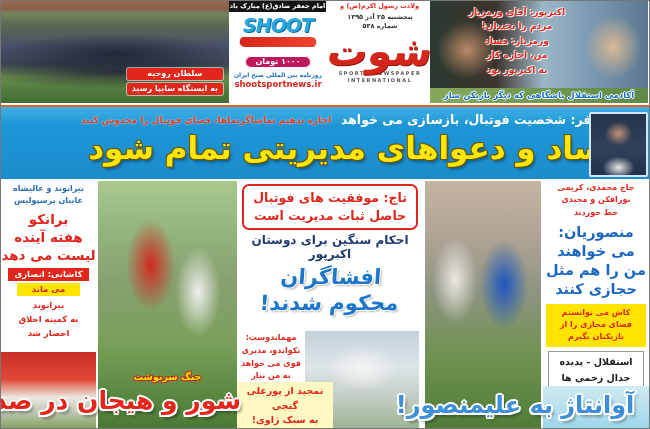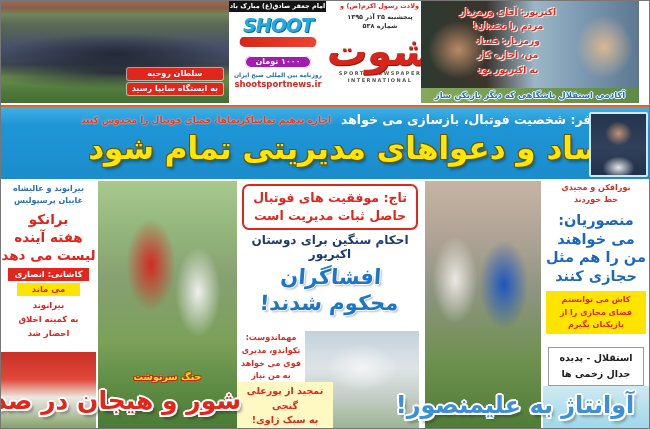--- a/index.html
+++ b/index.html
@@ -27,26 +27,26 @@
   .mast-right { width:106px; text-align:center; padding-top:1px; }
   .date-line { font-size:6.5px; color:#333; font-weight:bold; line-height:1.45; }
   .logo-fa { font-size:40px; font-weight:bold; color:#d6251a; line-height:0.95;
     transform:skewX(-8deg); text-shadow:1px 1px 0 #8c140c; letter-spacing:-2px; }
   .eng-tag { direction:ltr; font-size:5px; letter-spacing:1.5px; color:#555; font-weight:bold; line-height:1.5; }
   .mast-left { width:98px; text-align:center; padding-top:2px; }
   .logo-en { direction:ltr; font-size:19px; font-weight:bold; font-style:italic; color:#29a8e0;
     text-shadow:1px 1px 0 #0c6d9c; letter-spacing:-1px; }
   .swoosh { height:10px; background:linear-gradient(90deg,#d6251a,#ef4430); margin:1px 10px 2px;
     border-radius:2px 10px 2px 10px; transform:skewX(-25deg); }
-  .price { display:inline-block; background:#a21caf; color:#fff; font-size:8px; font-weight:bold;
+  .price { display:inline-block; background:#be185d; color:#fff; font-size:8px; font-weight:bold;
     border-radius:8px; padding:1px 10px 2px; margin-top:1px; box-shadow:0 0 0 1px #fff inset; }
   .tagline-fa { font-size:6px; color:#1b6db4; font-weight:bold; margin-top:3px; }
   .website { direction:ltr; font-size:8.5px; color:#d6251a; font-weight:bold; margin-top:1px; }
 
-  .faces-photo { position:absolute; left:420px; top:0; width:218px; height:104px;
+  .faces-photo { position:absolute; left:429px; top:0; width:218px; height:104px;
     background:
       radial-gradient(ellipse 42px 40px at 17% 48%, #b98a66, rgba(185,138,102,0) 72%),
       radial-gradient(ellipse 40px 44px at 84% 45%, #d8b894, rgba(216,184,148,0) 72%),
       linear-gradient(90deg,#2c3a30 0%,#3c342c 30%,#9bb6c6 52%,#7e9cb4 72%,#5c7890 100%);
     border-bottom:2px solid #fff; }
   .faces-overlay { position:absolute; top:4px; left:28px; width:118px; text-align:center; }
   .faces-overlay .ov { font-size:9px; font-weight:bold; color:#e8271c; line-height:1.6;
     text-shadow:0 0 2px #fff, 1px 1px 0 rgba(255,255,255,.8), -1px -1px 0 rgba(255,255,255,.8); }
   .faces-strip { position:absolute; bottom:0; left:0; right:0; height:15px;
     background:linear-gradient(90deg,#86a85c,#5d8a48); text-align:center;
@@ -85,21 +85,21 @@
       radial-gradient(ellipse 34px 64px at 38% 34%, #d22a20, rgba(210,42,32,0) 72%),
       radial-gradient(ellipse 30px 60px at 72% 45%, #eef0ee, rgba(238,240,238,0) 75%),
       linear-gradient(180deg,#a9c88e 0%,#94b87e 18%,#87a070 40%,#7aa05a 65%,#5c8a42 85%,#4b7a36 100%); }
   .col-left   { left:0; width:95px; padding-top:4px; }
 
   .rc-red { font-size:8px; font-weight:bold; color:#e1261c; text-align:center; line-height:1.55; }
   .rc-blue { font-size:14.5px; font-weight:bold; color:#1a67c0; text-align:center; line-height:1.3; margin-top:4px; }
   .rc-yellow { background:#ffe400; color:#e1261c; font-size:8px; font-weight:bold; text-align:center;
     line-height:1.55; padding:3px 1px; margin:5px 3px 0; }
   .rc-match { border:1px solid #9a9a9a; background:#fff; color:#1d1d1d; font-size:9.5px; font-weight:bold;
-    text-align:center; line-height:1.7; padding:2px; margin:13px 5px 0; }
+    text-align:center; line-height:1.7; padding:2px; margin:4px 5px 0; }
   .rc-cyan { position:absolute; bottom:0; left:0; right:0; height:44px;
     background:linear-gradient(180deg,#cfeaf2,#9cd6ea); }
 
   .taj-box { border:2px solid #e1261c; border-radius:7px; margin:1px 5px; padding:3px 1px;
     color:#e1261c; font-weight:bold; font-size:12.5px; text-align:center; line-height:1.45; }
   .mc-sub { color:#1e3a6e; font-size:12px; font-weight:bold; text-align:center; margin-top:3px; }
   .mc-blue { color:#1b76cc; font-size:21px; font-weight:bold; text-align:center; line-height:1.25;
     margin-top:3px; transform:skewX(-4deg);
     text-shadow:1px 0 0 #fff,-1px 0 0 #fff,0 1px 0 #fff,0 -1px 0 #fff,2px 2px 2px rgba(0,0,0,.25); }
   .mc-bottom { position:absolute; left:0; right:0; bottom:0; top:148px; }
@@ -184,20 +184,21 @@
     <div class="kicker-row">
       <span class="kicker-white">سلطانی‌فر: شخصیت فوتبال، بازسازی می خواهد</span>
       <span class="kicker-red">اجازه ندهیم تماشاگرنماها، فضای فوتبال را مخدوش کنند</span>
     </div>
     <div class="main-headline">فساد و دعواهای مدیریتی تمام شود</div>
     <div class="minister-photo"></div>
   </div>
 
   <div class="col col-right">
     <div class="rc-red">
+      <div>حاج محمدی، کریمی</div>
       <div>نورافکن و مجیدی</div>
       <div>خط خوردند</div>
     </div>
     <div class="rc-blue">
       <div>منصوریان:</div>
       <div>می خواهند</div>
       <div>من را هم مثل</div>
       <div>حجازی کنند</div>
     </div>
     <div class="rc-yellow">

